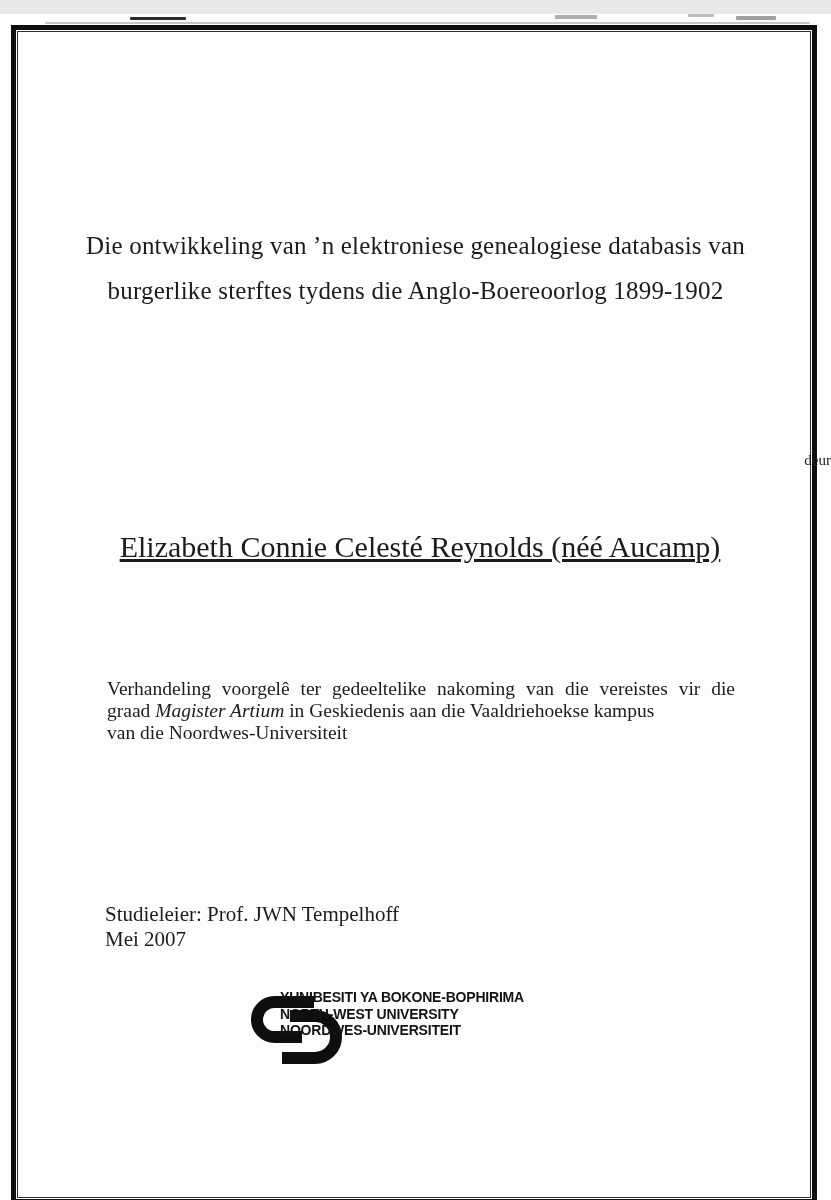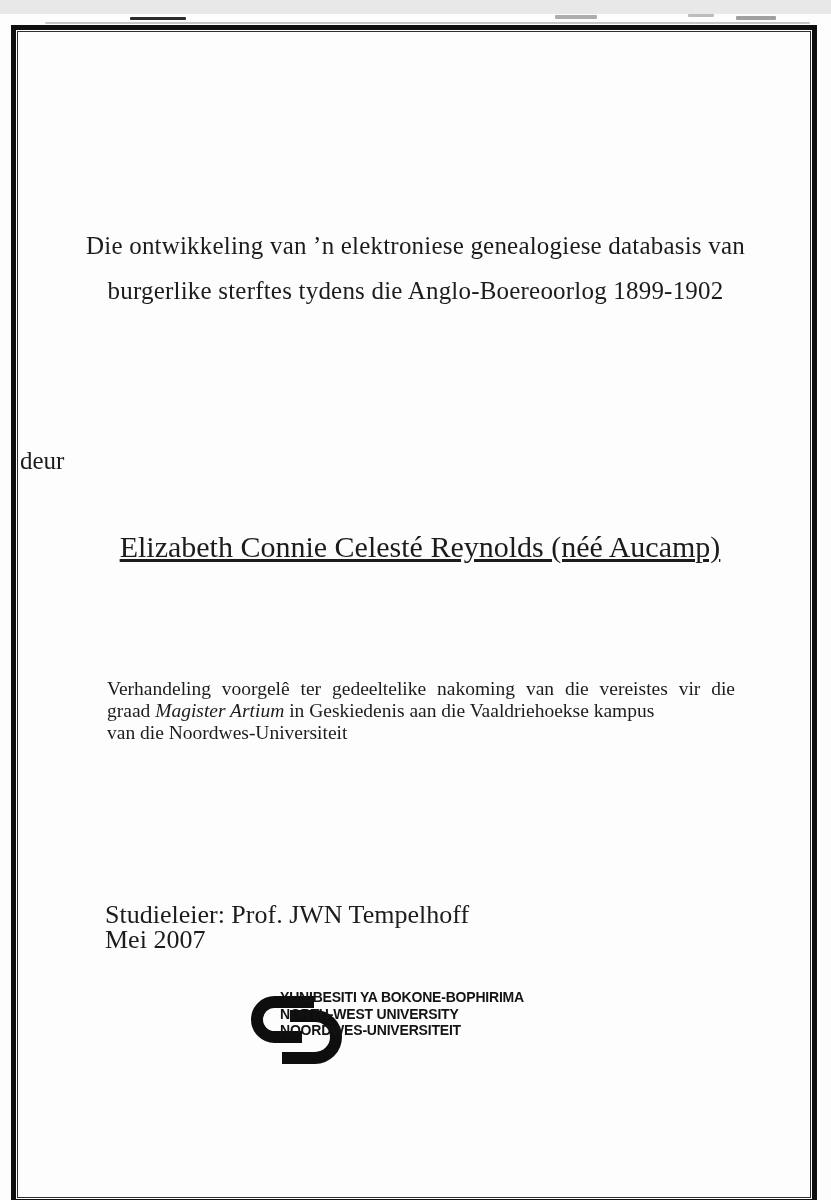--- a/index.html
+++ b/index.html
@@ -42,22 +42,22 @@
     text-align: center;
     font-size: 25px;
     line-height: 45px;
     letter-spacing: 0.2px;
     white-space: nowrap;
   }
 
   .byline {
     position: absolute;
     left: 20px; right: 0; top: 434px;
-    text-align: left;
-    font-size: 25px;
+    text-align: right;
+    font-size: 15px;
     line-height: 25px;
   }
 
   .author {
     position: absolute;
     left: 9px; right: 0; top: 518px;
     text-align: center;
     font-size: 30px;
     line-height: 30px;
     white-space: nowrap;
@@ -73,21 +73,21 @@
   }
   .statement .line-justify {
     text-align: justify;
     text-align-last: justify;
   }
   .it { font-style: italic; }
 
   .supervisor {
     position: absolute;
     left: 105px; top: 888px;
-    font-size: 26px;
+    font-size: 21px;
     line-height: 25px;
   }
 
   .logo-mark {
     position: absolute;
     left: 249px; top: 976px;
     width: 100px; height: 80px;
   }
   .logo-text {
     position: absolute;

